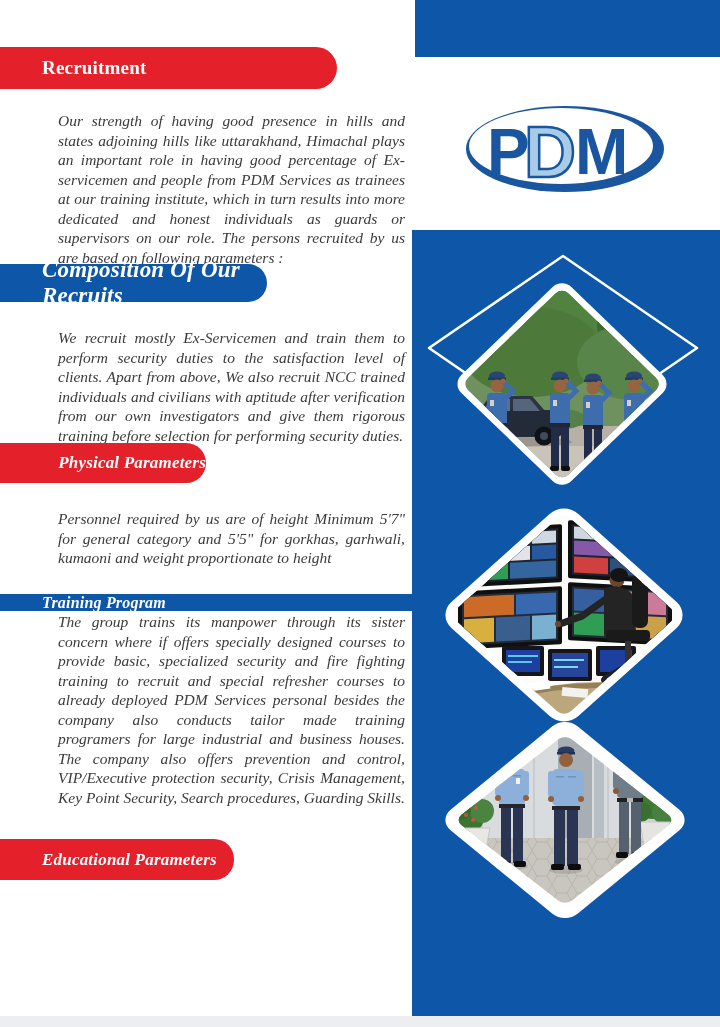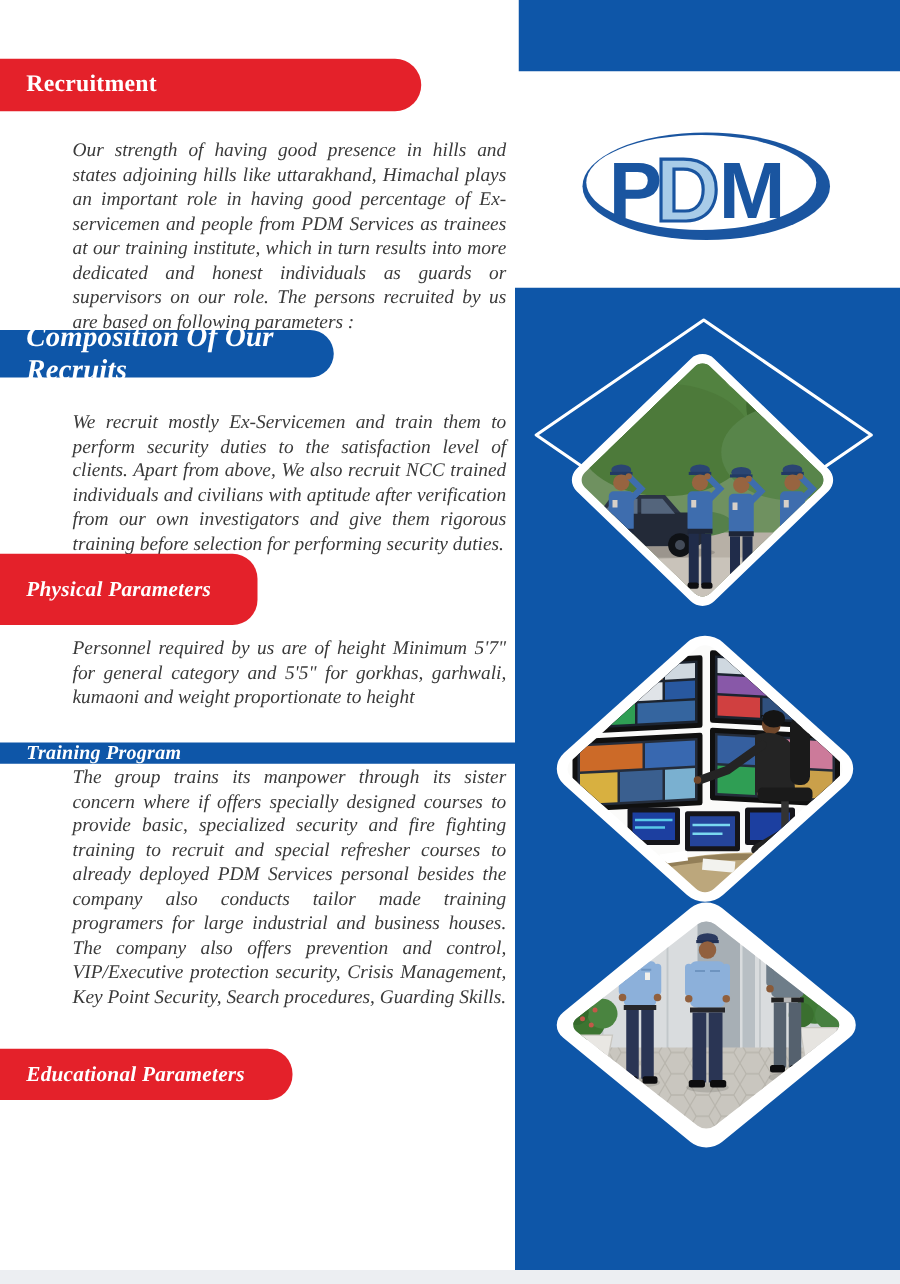--- a/index.html
+++ b/index.html
@@ -8,30 +8,30 @@
     --text:#3a3a3a;
   }
   html,body{margin:0;padding:0;background:#fff;}
   .page{
     position:relative;width:720px;height:1027px;background:#ffffff;
     overflow:hidden;font-family:"Liberation Serif",serif;
   }
   
   .pill{
     position:absolute;left:0;display:flex;align-items:center;
-    box-sizing:border-box;padding-left:21px;color:#fff;
+    box-sizing:border-box;padding-left:42px;color:#fff;
     font-weight:bold;font-style:italic;letter-spacing:.2px;
     font-family:"Liberation Serif",serif;
   }
   #pill-recruitment{top:47px;width:337px;height:42px;background:var(--red);
     border-radius:0 21px 21px 0;font-size:19px;font-style:normal;}
   #pill-composition{top:264px;width:267px;height:38px;background:var(--blue);
     border-radius:0 19px 19px 0;font-size:23px;}
-  #pill-physical{top:443px;width:206px;height:57px;background:var(--red);
-    border-radius:0 20px 20px 0;font-size:17px;}
+  #pill-physical{top:443px;width:206px;height:40px;background:var(--red);
+    border-radius:0 20px 20px 0;font-size:17px;justify-content:flex-end;}
   #pill-training{top:594px;width:412px;height:17px;background:var(--blue);
     border-radius:0;font-size:16px;}
   #pill-educational{top:839px;width:234px;height:41px;background:var(--red);
     border-radius:0 20px 20px 0;font-size:17px;}
   
   .body-text{
     position:absolute;left:46px;width:347px;margin:12px;
     text-align:justify;font-style:italic;font-size:15.5px;line-height:19.5px;
     color:var(--text);
   }

